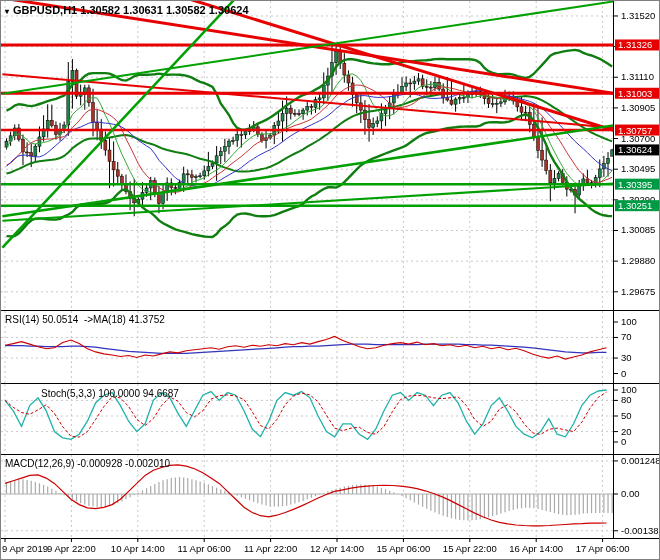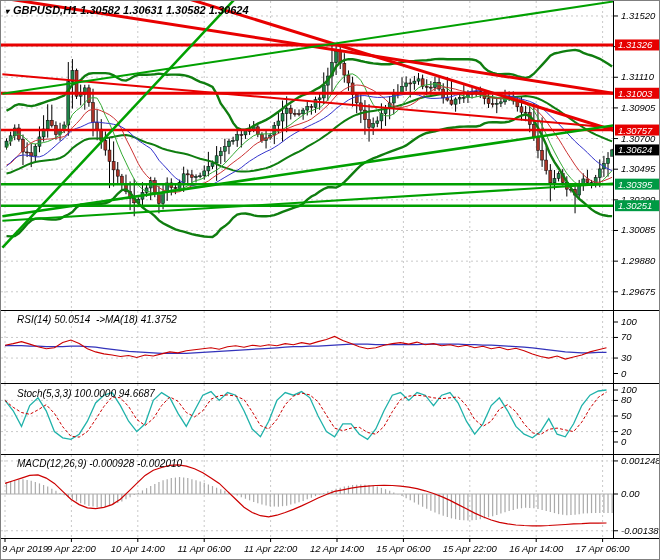--- a/index.html
+++ b/index.html
@@ -1,24 +1,24 @@
 <!DOCTYPE html>
 <html><head>
 <meta charset="utf-8">
 <style>
   html,body{margin:0;padding:0;background:#d4d0c8;font-family:"Liberation Sans",sans-serif;}
   #chart-window{position:relative;width:660px;height:560px;background:#ffffff;overflow:hidden;
-    border:1px solid #7f7f7f;box-sizing:border-box;font-style:italic;}
+    border:1px solid #7f7f7f;box-sizing:border-box;}
   #chart-window svg{display:block;position:absolute;left:0;}
   #title-bar{position:absolute;top:3px;left:4px;z-index:5;font-size:11px;font-weight:700;color:#000;
     letter-spacing:0;white-space:pre;pointer-events:none;}
   #title-bar .dd{display:inline-block;font-size:8px;margin-right:4px;pointer-events:auto;cursor:pointer;}
-  .panel-label{position:absolute;left:16px;z-index:5;font-size:10px;color:#000;white-space:pre;pointer-events:none;}
+  .panel-label{position:absolute;left:4px;z-index:5;font-size:10px;color:#000;white-space:pre;pointer-events:none;}
   #rsi-label{top:313px;}
-  #stoch-label{top:387px;}
+  #stoch-label{top:387px;margin-left:36px;}
   #macd-label{top:457px;}
 </style>
 </head>
 <body>
 
 <div id="chart-window">
 
   <div id="title-bar"><span class="dd">▾</span><span>GBPUSD,H1</span><span> <span>1.30582</span> <span>1.30631</span> <span>1.30582</span> <span>1.30624</span></span></div>
 
   <div id="rsi-label" class="panel-label"><span>RSI(14)</span> <span>50.0514</span>  <span>-&gt;MA(18)</span> <span>41.3752</span></div>

